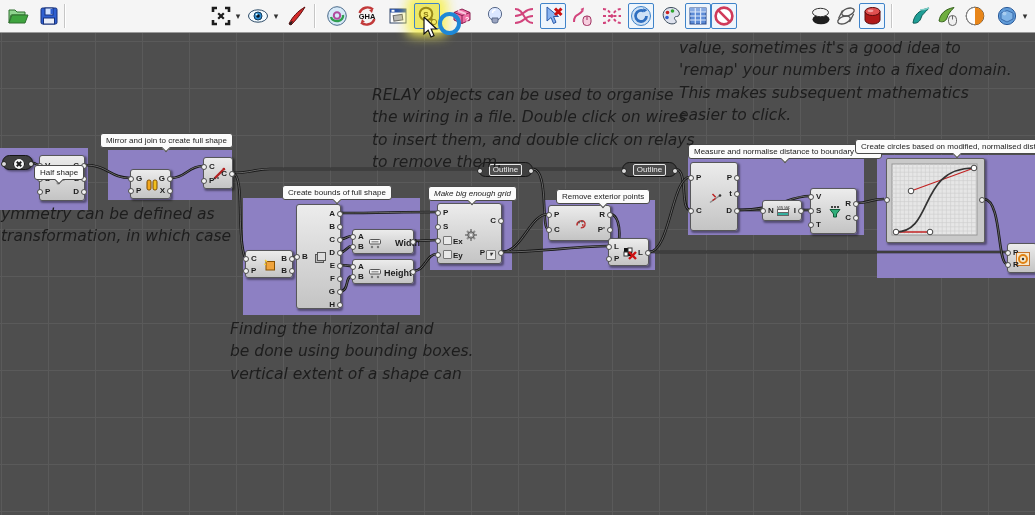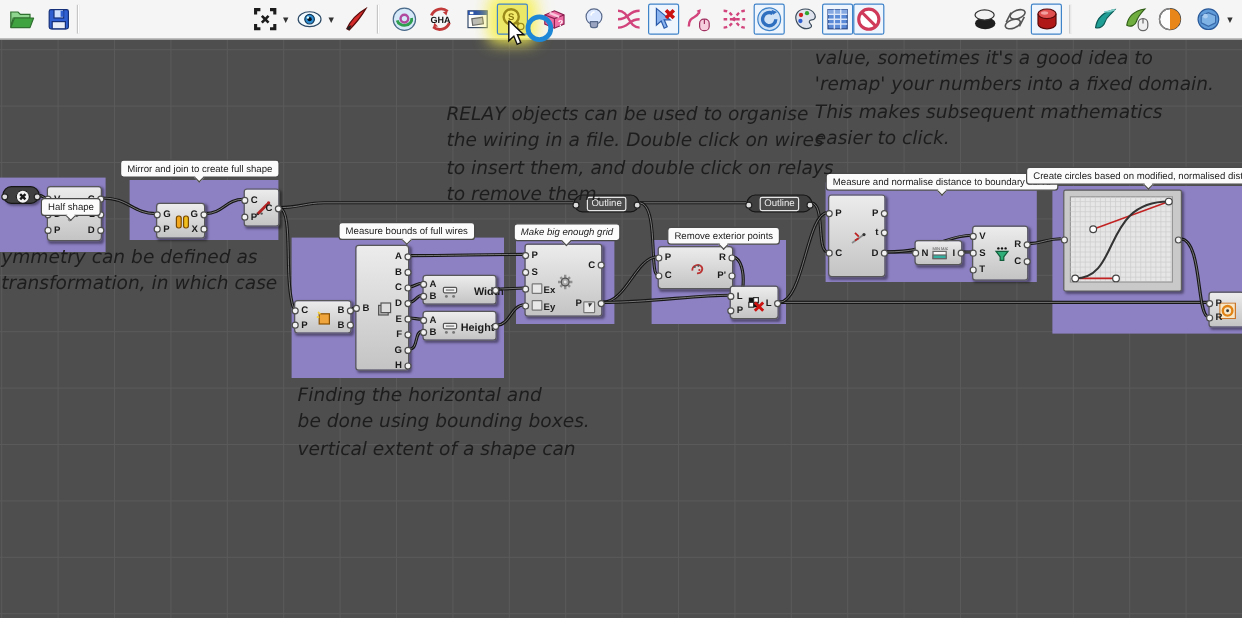--- a/index.html
+++ b/index.html
@@ -311,21 +311,21 @@
       <path d="M738,177 C778,177 788,163 810,163" fill="none" stroke="#8a8a8a" stroke-width="0.7"></path>
       <path d="M802,177 L810,177" fill="none" stroke="#161616" stroke-width="2.6"></path>
       <path d="M802,177 L810,177" fill="none" stroke="#8a8a8a" stroke-width="0.7"></path>
       <path d="M857,170 C868,170 872,166 884,166" fill="none" stroke="#161616" stroke-width="2.6"></path>
       <path d="M857,170 C868,170 872,166 884,166" fill="none" stroke="#8a8a8a" stroke-width="0.7"></path>
       <path d="M984,166 C1002,167 997,231 1007,231" fill="none" stroke="#161616" stroke-width="2.6"></path>
       <path d="M984,166 C1002,167 997,231 1007,231" fill="none" stroke="#8a8a8a" stroke-width="0.7"></path>
     </svg>
     <div class="tag" style="left: 34px; top: 100px; margin-top: 32px;">Half shape</div>
     <div class="tag" style="left: 100px; top: 100px;">Mirror and join to create full shape</div>
-    <div class="tag" style="left: 282px; top: 152px;">Measure bounds of full wires</div>
+    <div class="tag" style="left: 282px; top: 152px;">Create bounds of full shape</div>
     <div class="tag" style="left: 428px; top: 153px; font-style: italic;">Make big enough grid</div>
     <div class="tag" style="left: 556px; top: 156px;">Remove exterior points</div>
     <div class="tag" style="left: 688px; top: 111px;">Measure and normalise distance to boundary curve</div>
     <div class="tag" style="left: 855px; top: 106px;">Create circles based on modified, normalised distance</div>
     <div class="relay" style="left: 478px; top: 129px; width: 55px;">
       <span>Outline</span>
     </div>
     <div class="relay" style="left: 622px; top: 129px; width: 55px;">
       <span>Outline</span>
     </div>
@@ -643,21 +643,21 @@
       <div>the wiring in a file. Double click on wires</div>
       <div>to insert them, and double click on relays</div>
       <div>to remove them.</div>
     </div>
     <div class="note" style="left: 679px; top: 4px;">
       <div>value, sometimes it's a good idea to</div>
       <div>'remap' your numbers into a fixed domain.</div>
       <div>This makes subsequent mathematics</div>
       <div>easier to click.</div>
     </div>
-    <div class="note" style="left: 248px; top: 285px;">
+    <div class="note" style="left: 230px; top: 285px;">
       <div>Finding the horizontal and</div>
       <div>be done using bounding boxes.</div>
       <div>vertical extent of a shape can</div>
     </div>
   </div>
 <div id="ring" style="left: 438px; top: 12px;"></div>
 <div id="cursor" style="left: 423px; top: 17px;">
   <svg width="16" height="24" viewBox="0 0 16 24">
       <path d="M1 0 L1 17 L5.2 13.2 L8 20 L11 18.6 L8.2 12 L13.5 12 Z" fill="#fff" stroke="#111" stroke-width="1.2"></path>
     </svg>

